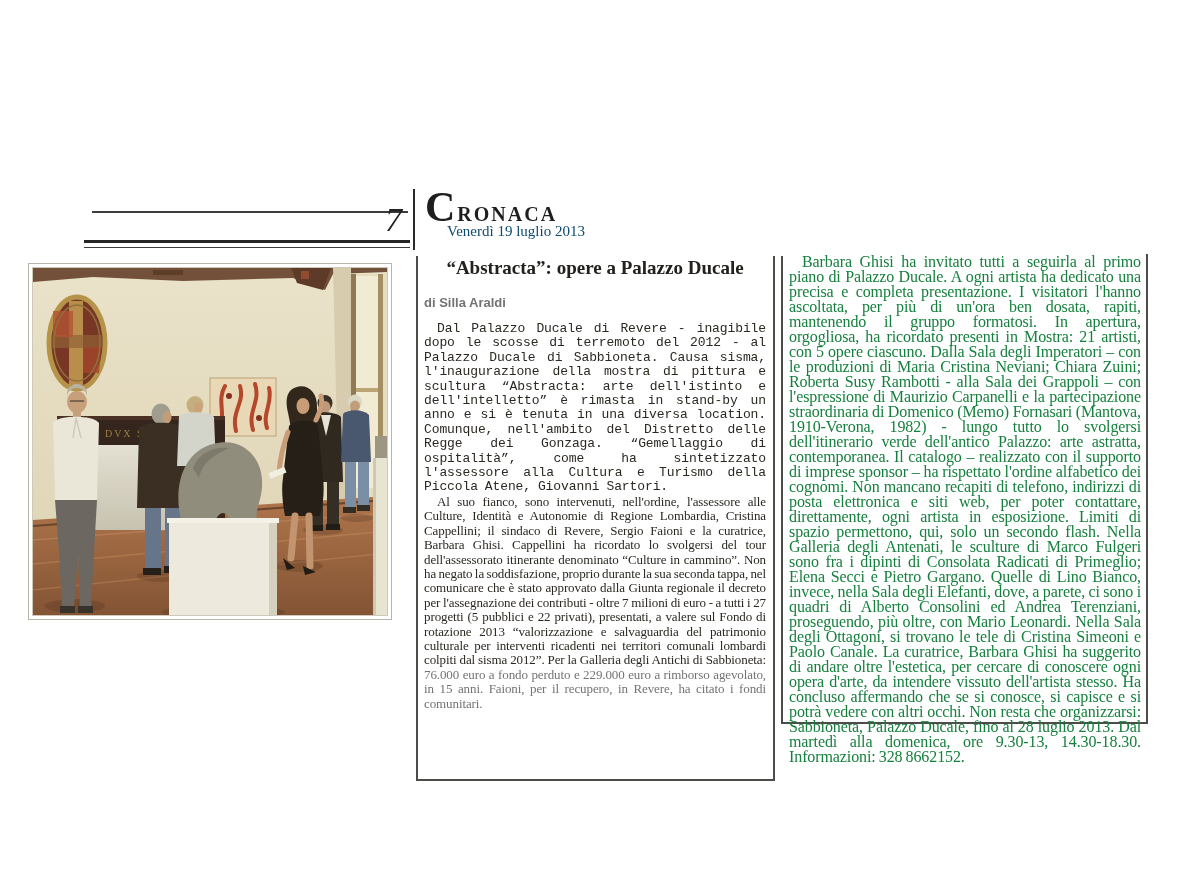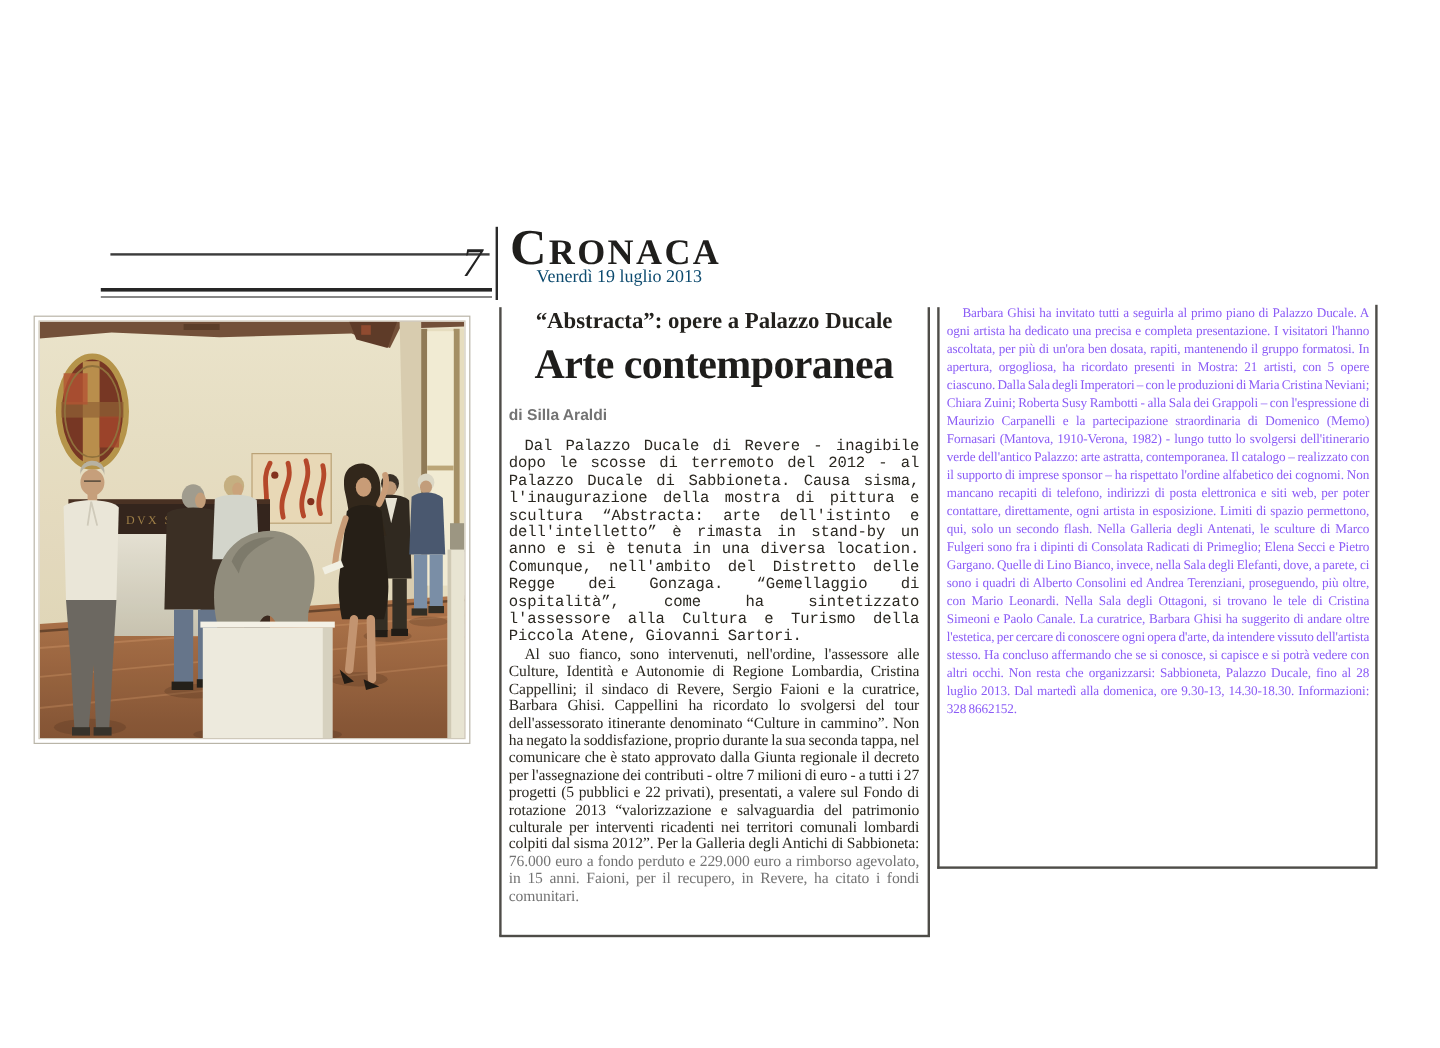--- a/index.html
+++ b/index.html
@@ -9,21 +9,21 @@
   
   .rule-top{position:absolute;left:92px;top:211px;width:316px;height:2px;background:#3c3c3c;}
   .page-number{position:absolute;left:352px;top:202px;width:50px;text-align:right;
                font:italic 34px/36px "Liberation Serif",serif;color:#222;}
   .rule-double{position:absolute;left:84px;top:240px;width:326px;height:4px;
                border-top:3px solid #262626;border-bottom:1px solid #3a3a3a;}
   .masthead-vrule{position:absolute;left:413px;top:189px;width:2px;height:61px;background:#2a2a2a;}
   .section-title{position:absolute;left:425px;top:186px;margin:0;font-weight:bold;
                  font-family:"Liberation Serif",serif;color:#1f1e1c;letter-spacing:2px;}
   .section-title .initial{font-size:42px;line-height:42px;}
-  .section-title .rest{font-size:30px;line-height:42px;margin-top:16px;}
+  .section-title .rest{font-size:20px;line-height:42px;margin-top:16px;}
   .edition-date{position:absolute;left:432px;top:222px;font:15px/18px "Liberation Serif",serif;color:#0c4a6e;margin-left:15px;}
 
   
   .photo-frame{position:absolute;left:28px;top:263px;margin:0;width:354px;height:347px;
                border:1px solid #b9b5a8;padding:4px;background:#fff;}
   .photo-frame svg{display:block;outline:1px solid #cfc9ba;}
 
   
   .art-rule{position:absolute;background:#4e4c48;}
   .r-left   {left:416px;top:256px;width:1.5px;height:524px;}
@@ -40,21 +40,21 @@
 
   .kicker{font:bold 19px/22px "Liberation Serif",serif;text-align:center;color:#23211d;margin:0;}
   .headline{margin:6px 0 0 0;text-align:center;color:#1e1d1b;
             font:bold 35px/37px "Liberation Serif",serif;letter-spacing:-0.5px;}
   .headline .hl-line{display:block;}
   .byline{margin:16px 0 0 0;font:bold 13px/15px "Liberation Sans",sans-serif;color:#737373;}
 
   .body-par{margin:0;text-align:justify;text-indent:13px;color:#2b2821;
             font:13px/14.4px "Liberation Serif",serif;letter-spacing:-0.1px;word-spacing:-0.8px;}
   .col-left .body-par:first-of-type{margin-top:12px;font-family:Liberation Mono, monospace;}
-  .col-right .body-par{font-size:11px;line-height:15px;color:#8b5cf6;}
+  .col-right .body-par{font-size:16px;line-height:15px;color:#15803d;}
   .faded-tail{color:#737373;text-decoration-color:#6b6455;text-underline-offset:2px;}
 </style>
 </head>
 <body>
 
 <div class="page">
 
   <div class="rule-top"></div>
   <div class="page-number">7</div>
   <div class="rule-double"></div>
@@ -226,21 +226,20 @@
   <div class="art-rule r-left"></div>
   <div class="art-rule r-div-a"></div>
   <div class="art-rule r-div-b"></div>
   <div class="art-rule r-right"></div>
   <div class="art-rule r-bot-l"></div>
   <div class="art-rule r-bot-r"></div>
 
   <section class="col col-left">
     <div class="kicker">“Abstracta”: opere a Palazzo Ducale</div>
     <h2 class="headline">
-      <span class="hl-line">Arte contemporanea</span>
     </h2>
     <div class="byline">di Silla Araldi</div>
     <p class="body-par">Dal Palazzo Ducale di Revere - inagibile dopo le scosse di terremoto del 2012 - al Palazzo Ducale di Sabbioneta. Causa sisma, l'inaugurazione della mostra di pittura e scultura “Abstracta: arte dell'istinto e dell'intelletto” è rimasta in stand-by un anno e si è tenuta in una diversa location. Comunque, nell'ambito del Distretto delle Regge dei Gonzaga. “Gemellaggio di ospitalità”, come ha sintetizzato l'assessore alla Cultura e Turismo della Piccola Atene, Giovanni Sartori.</p>
     <p class="body-par"><span>Al suo fianco, sono intervenuti, nell'ordine, l'assessore alle Culture, Identità e Autonomie di Regione Lombardia, Cristina Cappellini; il sindaco di Revere, Sergio Faioni e la curatrice, Barbara Ghisi. Cappellini ha ricordato lo svolgersi del tour dell'assessorato itinerante denominato “Culture in cammino”. Non ha negato la soddisfazione, proprio durante la sua seconda tappa, nel comunicare che è stato approvato dalla Giunta regionale il decreto per l'assegnazione dei contributi - oltre 7 milioni di euro - a tutti i 27 progetti (5 pubblici e 22 privati), presentati, a valere sul Fondo di rotazione 2013 “valorizzazione e salvaguardia del patrimonio culturale per interventi ricadenti nei territori comunali lombardi colpiti dal sisma 2012”. Per la Galleria degli Antichi di Sabbioneta: </span><span class="faded-tail">76.000 euro a fondo perduto e 229.000 euro a rimborso agevolato, in 15 anni. Faioni, per il recupero, in Revere, ha citato i fondi comunitari.</span></p>
   </section>
 
   <section class="col col-right">
     <p class="body-par">Barbara Ghisi ha invitato tutti a seguirla al primo piano di Palazzo Ducale. A ogni artista ha dedicato una precisa e completa presentazione. I visitatori l'hanno ascoltata, per più di un'ora ben dosata, rapiti, mantenendo il gruppo formatosi. In apertura, orgogliosa, ha ricordato presenti in Mostra: 21 artisti, con 5 opere ciascuno. Dalla Sala degli Imperatori – con le produzioni di Maria Cristina Neviani; Chiara Zuini; Roberta Susy Rambotti - alla Sala dei Grappoli – con l'espressione di Maurizio Carpanelli e la partecipazione straordinaria di Domenico (Memo) Fornasari (Mantova, 1910-Verona, 1982) - lungo tutto lo svolgersi dell'itinerario verde dell'antico Palazzo: arte astratta, contemporanea. Il catalogo – realizzato con il supporto di imprese sponsor – ha rispettato l'ordine alfabetico dei cognomi. Non mancano recapiti di telefono, indirizzi di posta elettronica e siti web, per poter contattare, direttamente, ogni artista in esposizione. Limiti di spazio permettono, qui, solo un secondo flash. Nella Galleria degli Antenati, le sculture di Marco Fulgeri sono fra i dipinti di Consolata Radicati di Primeglio; Elena Secci e Pietro Gargano. Quelle di Lino Bianco, invece, nella Sala degli Elefanti, dove, a parete, ci sono i quadri di Alberto Consolini ed Andrea Terenziani, proseguendo, più oltre, con Mario Leonardi. Nella Sala degli Ottagoni, si trovano le tele di Cristina Simeoni e Paolo Canale. La curatrice, Barbara Ghisi ha suggerito di andare oltre l'estetica, per cercare di conoscere ogni opera d'arte, da intendere vissuto dell'artista stesso. Ha concluso affermando che se si conosce, si capisce e si potrà vedere con altri occhi. Non resta che organizzarsi: Sabbioneta, Palazzo Ducale, fino al 28 luglio 2013. Dal martedì alla domenica, ore 9.30-13, 14.30-18.30. Informazioni: 328 8662152.</p>
   </section>
 

